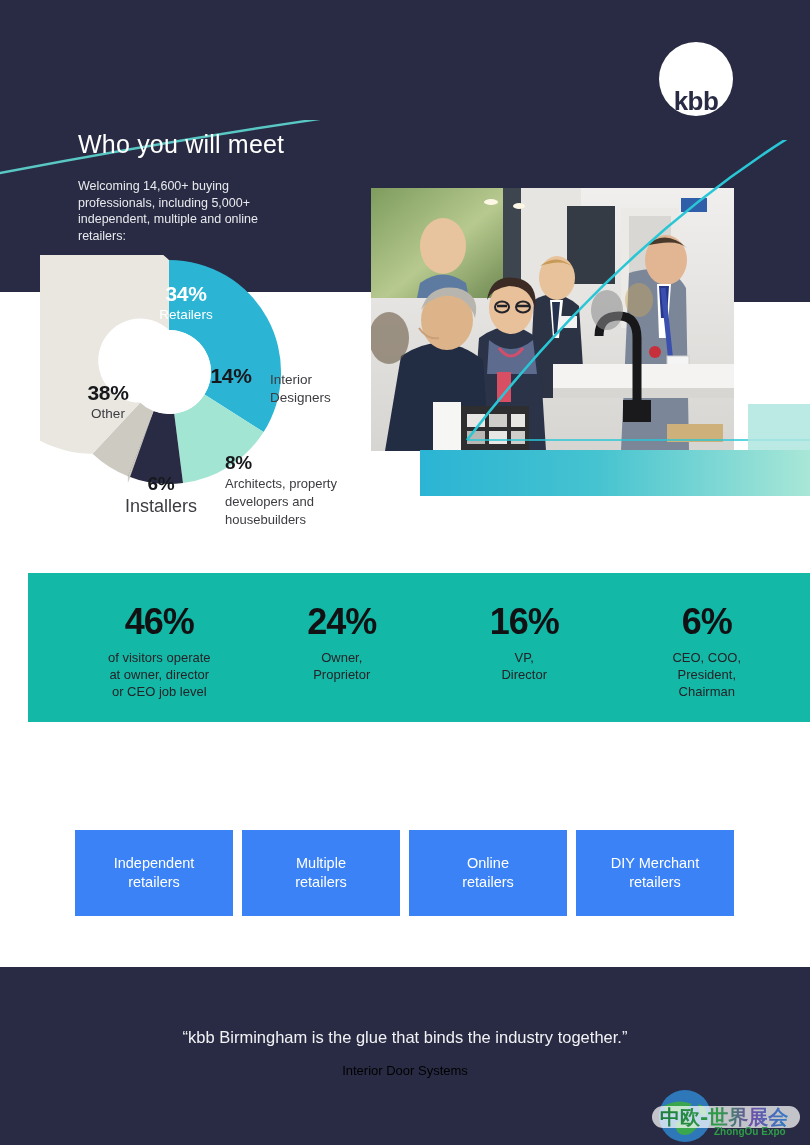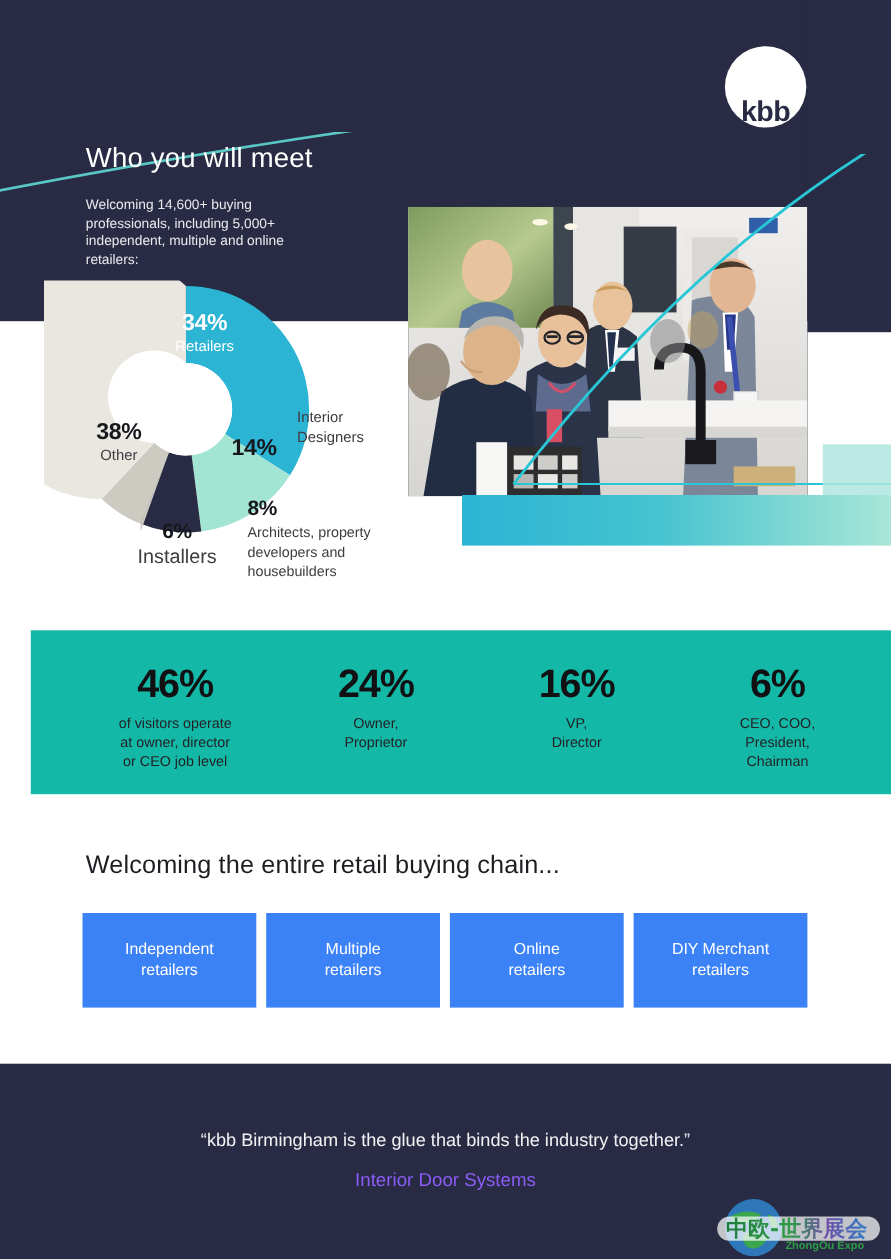--- a/index.html
+++ b/index.html
@@ -48,21 +48,21 @@
   
   .donut-wrap{position:absolute;left:40px;top:255px;width:270px;height:245px;}
   .donut{position:absolute;left:0;top:0;}
   .dlabel{position:absolute;text-align:center;}
   .dl-pct{font-weight:700;letter-spacing:-0.3px;}
 
   .l34{left:126px;top:282px;width:120px;}
   .l34 .dl-pct{font-size:21px;color:#ffffff;}
   .l34 .dl-txt{font-size:13.5px;color:#ffffff;margin-top:1px;}
 
-  .l14{left:196px;top:364px;width:70px;margin-top:32px;}
+  .l14{left:196px;top:364px;width:70px;}
   .l14 .dl-pct{font-size:21px;color:#17181c;}
 
   .lid{left:270px;top:371px;width:110px;text-align:left;}
   .lid .dl-txt{font-size:13.5px;color:#3c3c41;line-height:18px;}
 
   .l38{left:60px;top:357px;width:96px;}
   .l38 .dl-pct{font-size:21px;color:#17181c;margin-top:24px;}
   .l38 .dl-txt{font-size:13.5px;color:#3c3c41;margin-top:1px;}
 
   .l6{left:116px;top:473px;width:90px;}
@@ -95,21 +95,21 @@
   }
 
   
   .footer{position:absolute;left:0;top:967px;width:810px;height:178px;background:#282b43;}
   .quote{
     position:absolute;left:0;top:1028px;width:810px;text-align:center;
     font-size:16.5px;color:#f2f2f5;font-weight:400;
   }
   .attrib{
     position:absolute;left:0;top:1063px;width:810px;text-align:center;
-    font-size:17px;color:#8b5cf6;
+    font-size:13px;color:#000000;
   }
 
   
   .watermark{position:absolute;left:640px;top:1088px;width:165px;height:55px;}
 </style>
 </head>
 <body>
 
 <div class="page">
 
@@ -295,21 +295,20 @@
         <div class="stat-pct">6%</div>
         <div class="stat-txt">
           <div>CEO, COO,</div>
           <div>President,</div>
           <div>Chairman</div>
         </div>
       </div>
     </div>
   </div>
 
-  <div class="chain-title">Welcoming the entire retail buying chain...</div>
   <div class="chain-row">
     <div class="chain-box">
       <div>
         <div>Independent</div>
         <div>retailers</div>
       </div>
     </div>
     <div class="chain-box">
       <div>
         <div>Multiple</div>

